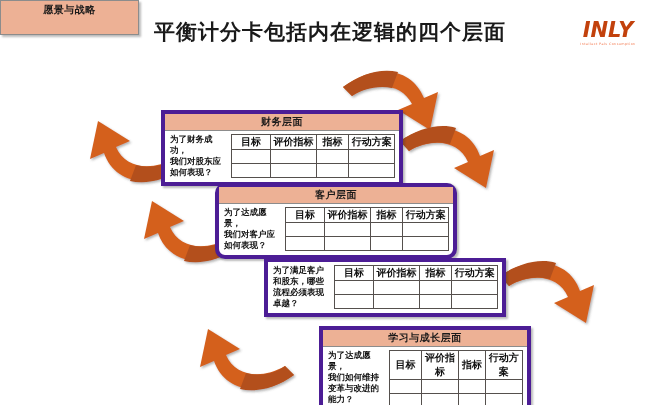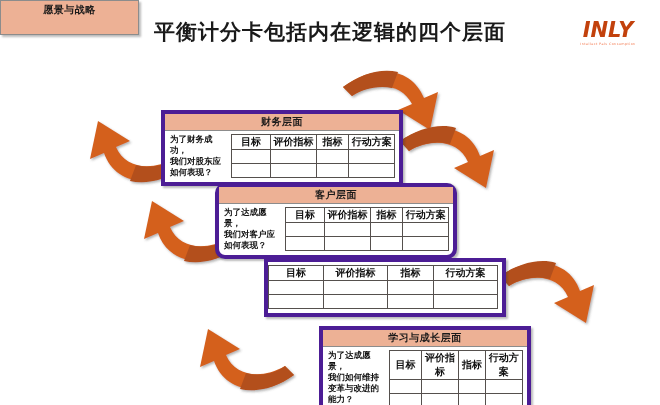--- a/index.html
+++ b/index.html
@@ -271,20 +271,24 @@
             <td></td>
             <td></td>
           </tr>
       </tbody>
     </table>
   </div>
 </div>
 
 <div class="panel" id="panel-process">
   <div class="panel-body">
+    <div class="panel-question">为了满足客户
+和股东，哪些
+流程必须表现
+卓越？</div>
     <table class="grid">
       <colgroup>
           <col class="c1">
           <col class="c2">
           <col class="c3">
           <col class="c4">
         </colgroup>
       <tbody>
         <tr>
           <td class="hd">目标</td>

